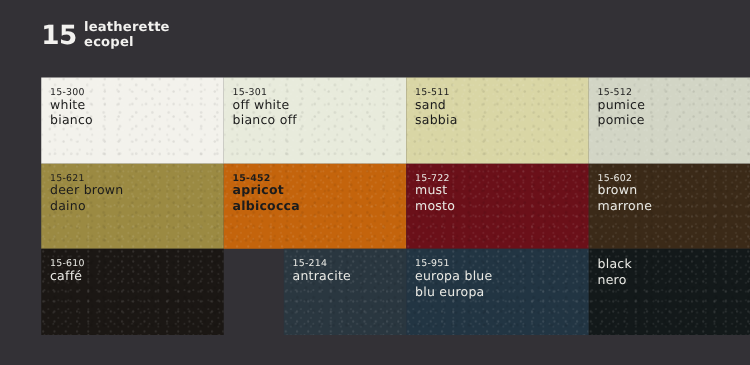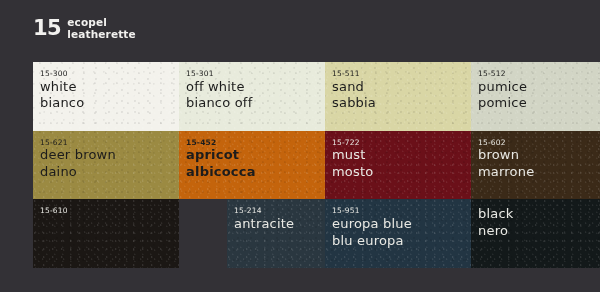--- a/index.html
+++ b/index.html
@@ -83,38 +83,38 @@
     display: flex;
     flex-direction: column;
     line-height: 1.28;
   }
   .swatch-code {
     font-size: 7.5px;
     letter-spacing: 0.2px;
   }
   .swatch-name-en,
   .swatch-name-it {
-    font-size: 13px;
+    font-size: 10px;
     letter-spacing: 0.2px;
   }
   .text-dark .swatch-code,
   .text-dark .swatch-name-en,
   .text-dark .swatch-name-it { color: #1c1c1c; }
   .text-light .swatch-code,
   .text-light .swatch-name-en,
   .text-light .swatch-name-it { color: #e9e9e4; }
 </style>
 </head>
 <body>
 
 <div id="catalog-header">
   <div id="category-number">15</div>
   <div id="category-titles">
+    <span>leatherette</span>
     <span>ecopel</span>
-    <span>leatherette</span>
   </div>
 </div>
 
 <div id="swatch-grid">
     <div class="swatch text-dark" style="background: rgb(243, 242, 236);">
       <div class="swatch-label">
         <span class="swatch-code">15-300</span>
         <span class="swatch-name-en">white</span>
         <span class="swatch-name-it">bianco</span>
       </div>
@@ -164,20 +164,21 @@
     <div class="swatch text-light" style="background: rgb(59, 42, 24);">
       <div class="swatch-label">
         <span class="swatch-code">15-602</span>
         <span class="swatch-name-en">brown</span>
         <span class="swatch-name-it">marrone</span>
       </div>
     </div>
     <div class="swatch text-light" style="background: rgb(27, 23, 20);">
       <div class="swatch-label">
         <span class="swatch-code">15-610</span>
+        <span class="swatch-name-it">caffé</span>
       </div>
     </div>
     <div class="swatch text-light" style="background: rgb(42, 55, 64); margin-left: 48px;">
       <div class="swatch-label">
         <span class="swatch-code">15-214</span>
         <span class="swatch-name-it">antracite</span>
       </div>
     </div>
     <div class="swatch text-light" style="background: rgb(34, 53, 67);">
       <div class="swatch-label">

